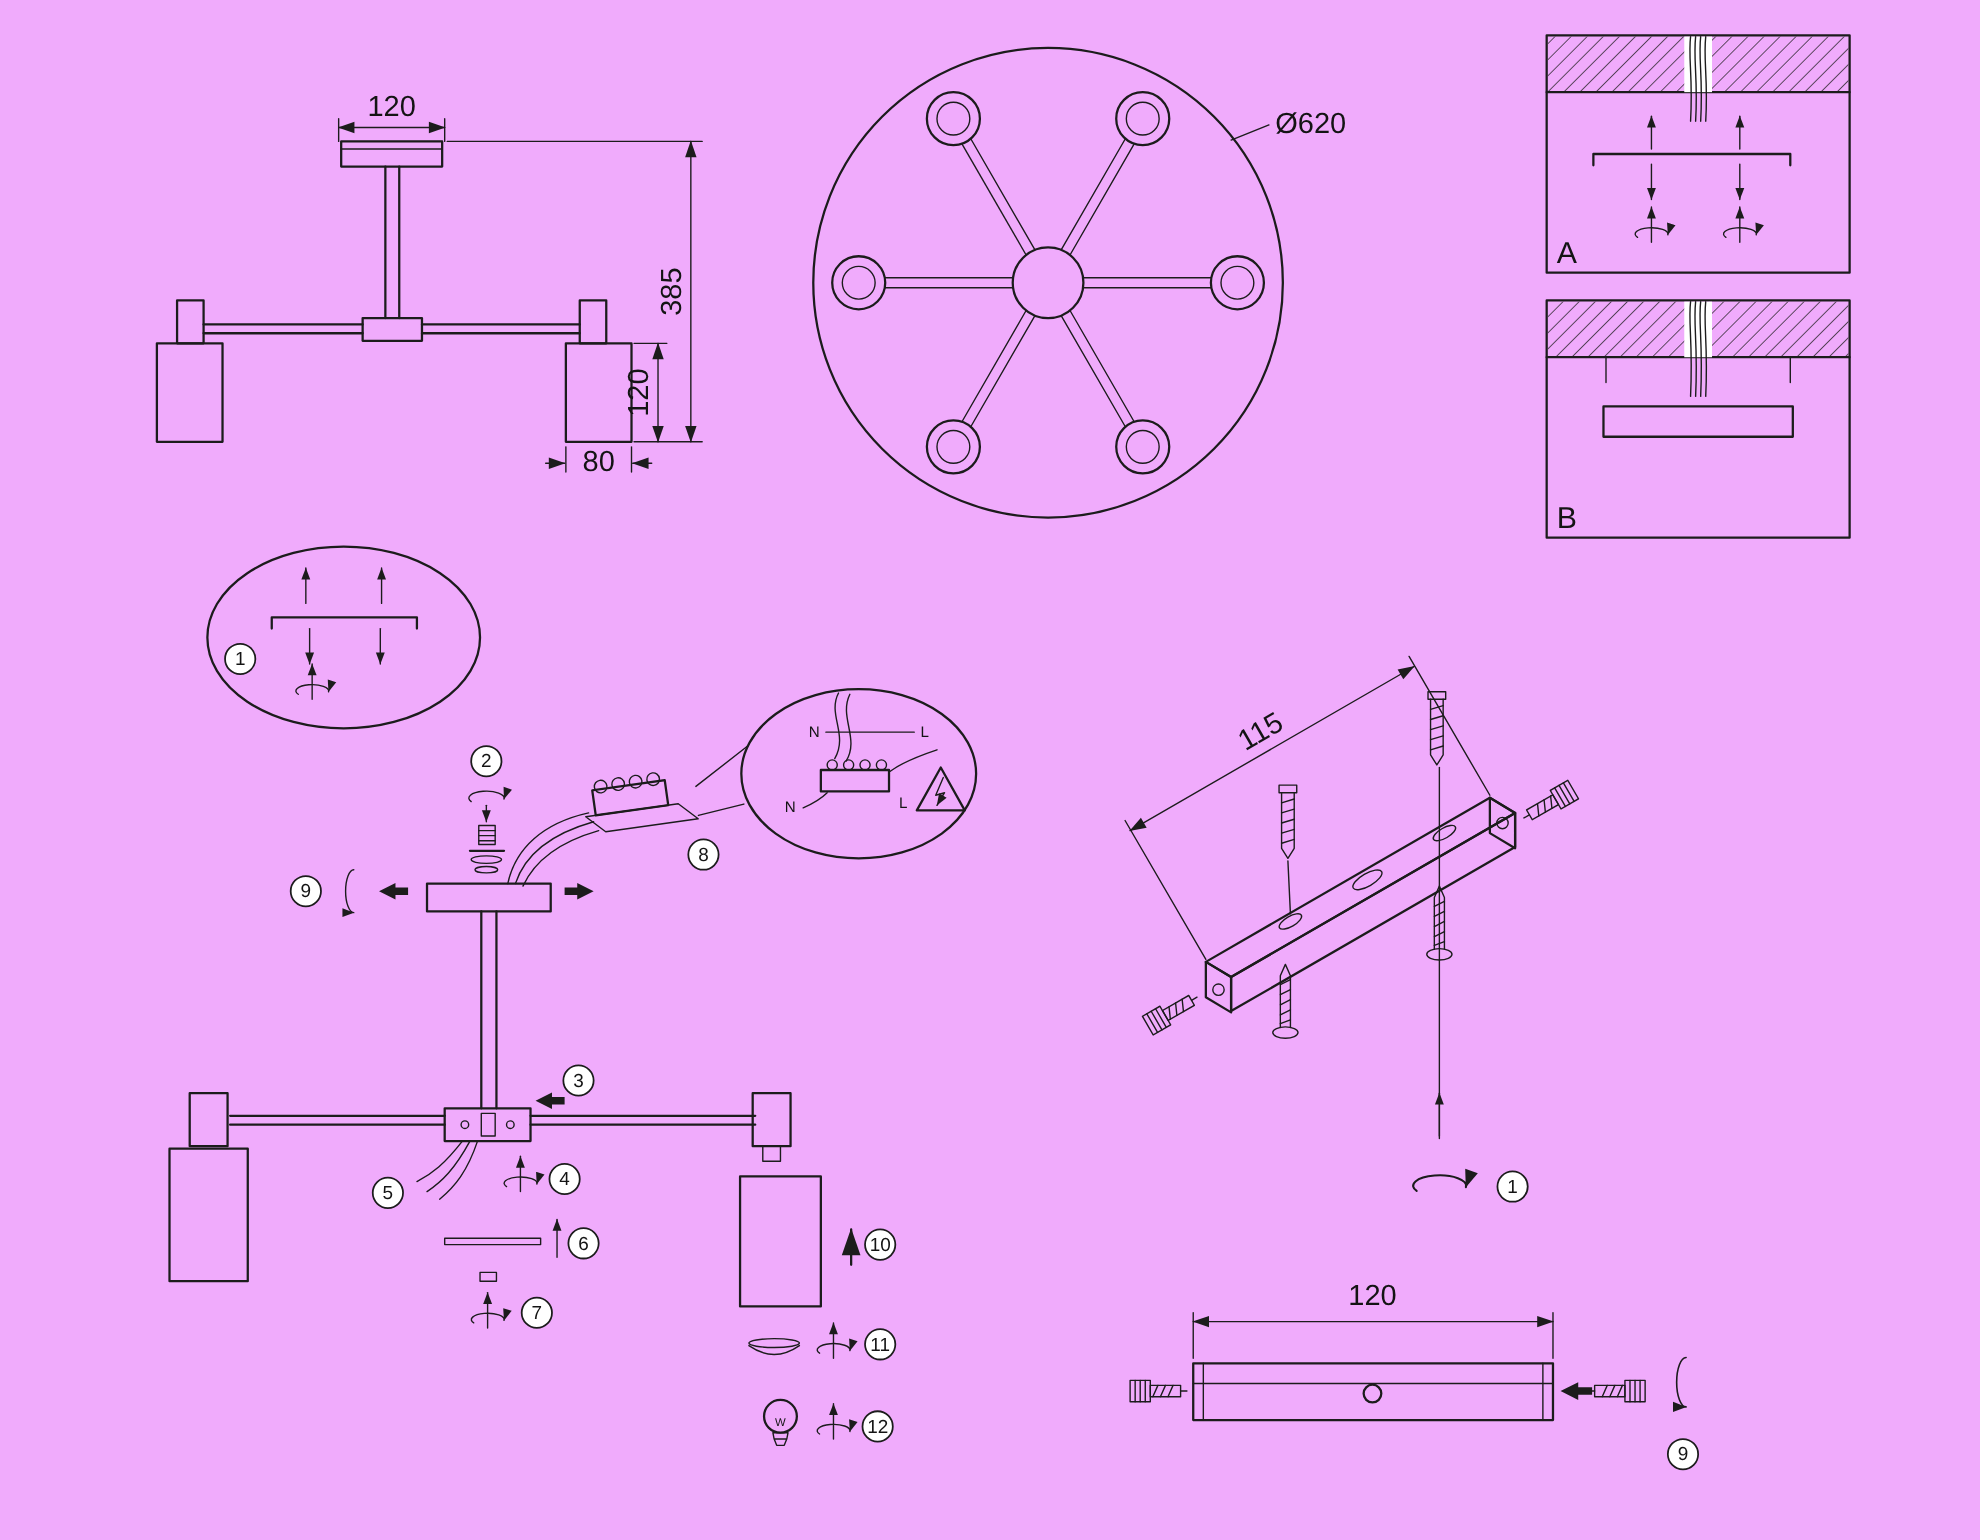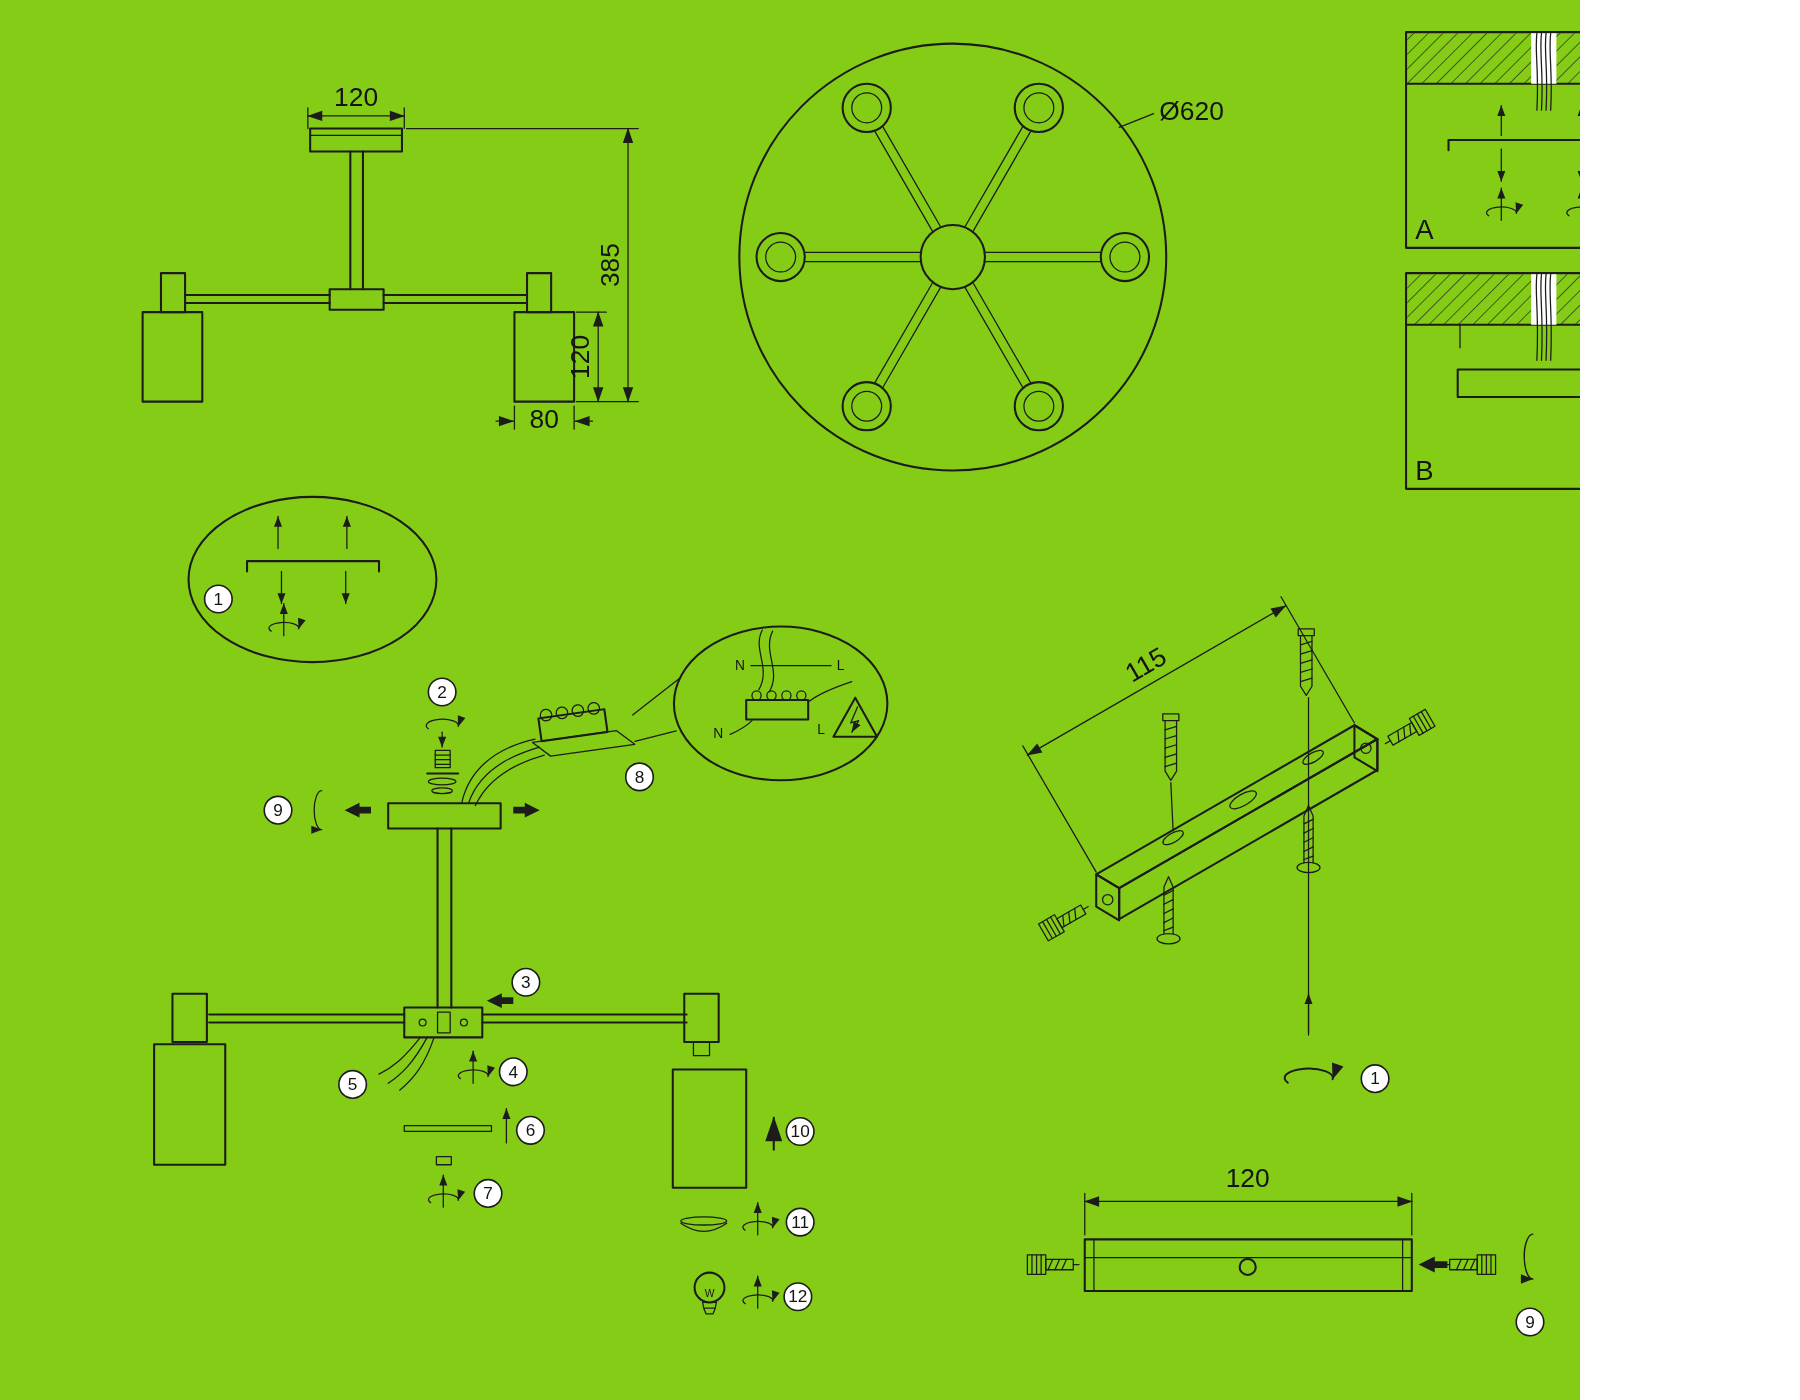--- a/index.html
+++ b/index.html
@@ -1,16 +1,16 @@
 <!DOCTYPE html>
 <html><head>
 <meta charset="utf-8">
 <style>
   html,body{margin:0;padding:0;background:#ffffff;}
-  #stage{width:1580px;height:1400px;background:#84cc16;overflow:hidden;}
+  #stage{width:1800px;height:1400px;background:#f0abfc;overflow:hidden;}
   svg{display:block;}
   .ln{stroke:#1c1c1c;stroke-width:1.8;fill:none;stroke-linecap:round;stroke-linejoin:round;}
   .lt{stroke:#1c1c1c;stroke-width:1.1;fill:none;stroke-linecap:round;stroke-linejoin:round;}
   .fl{fill:#1c1c1c;stroke:none;}
   .wf{fill:#ffffff;stroke:#1c1c1c;stroke-width:1.4;}
   text{font-family:"Liberation Sans","DejaVu Sans",sans-serif;fill:#141414;}
   .dim{font-size:23px;}
   .sn{font-size:15px;text-anchor:middle;}
   .ab{font-size:24px;}
   .wl{font-size:12px;}

